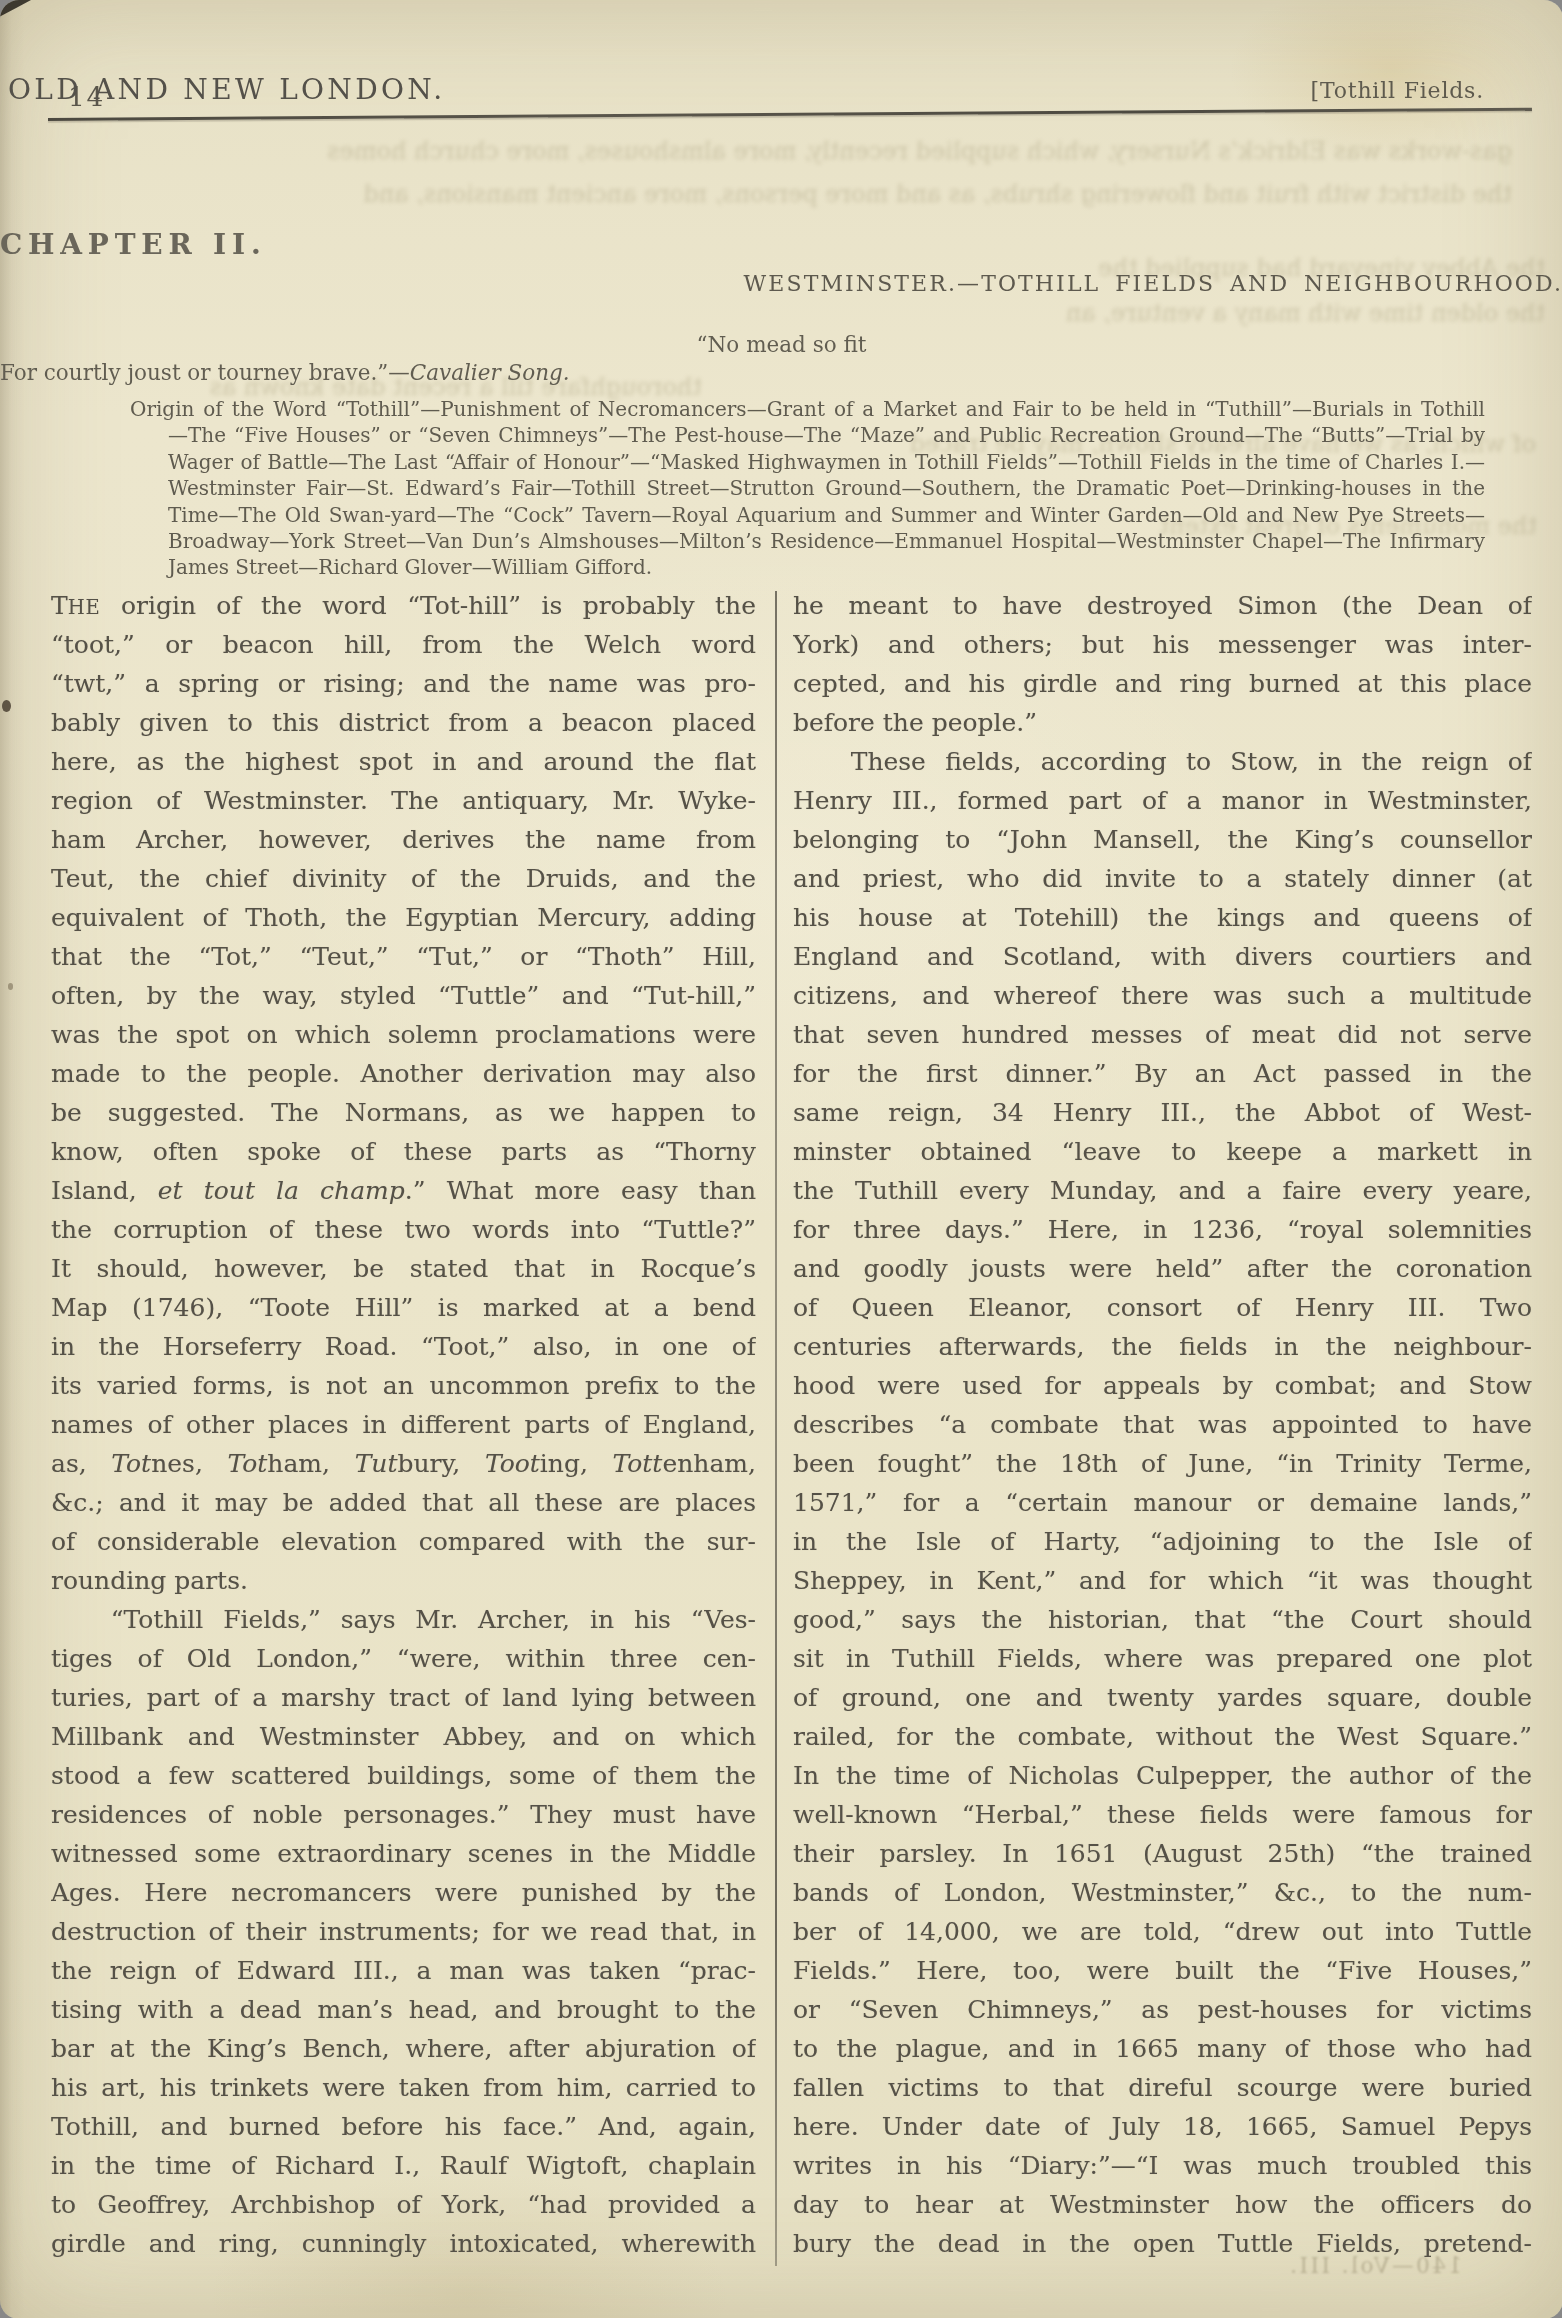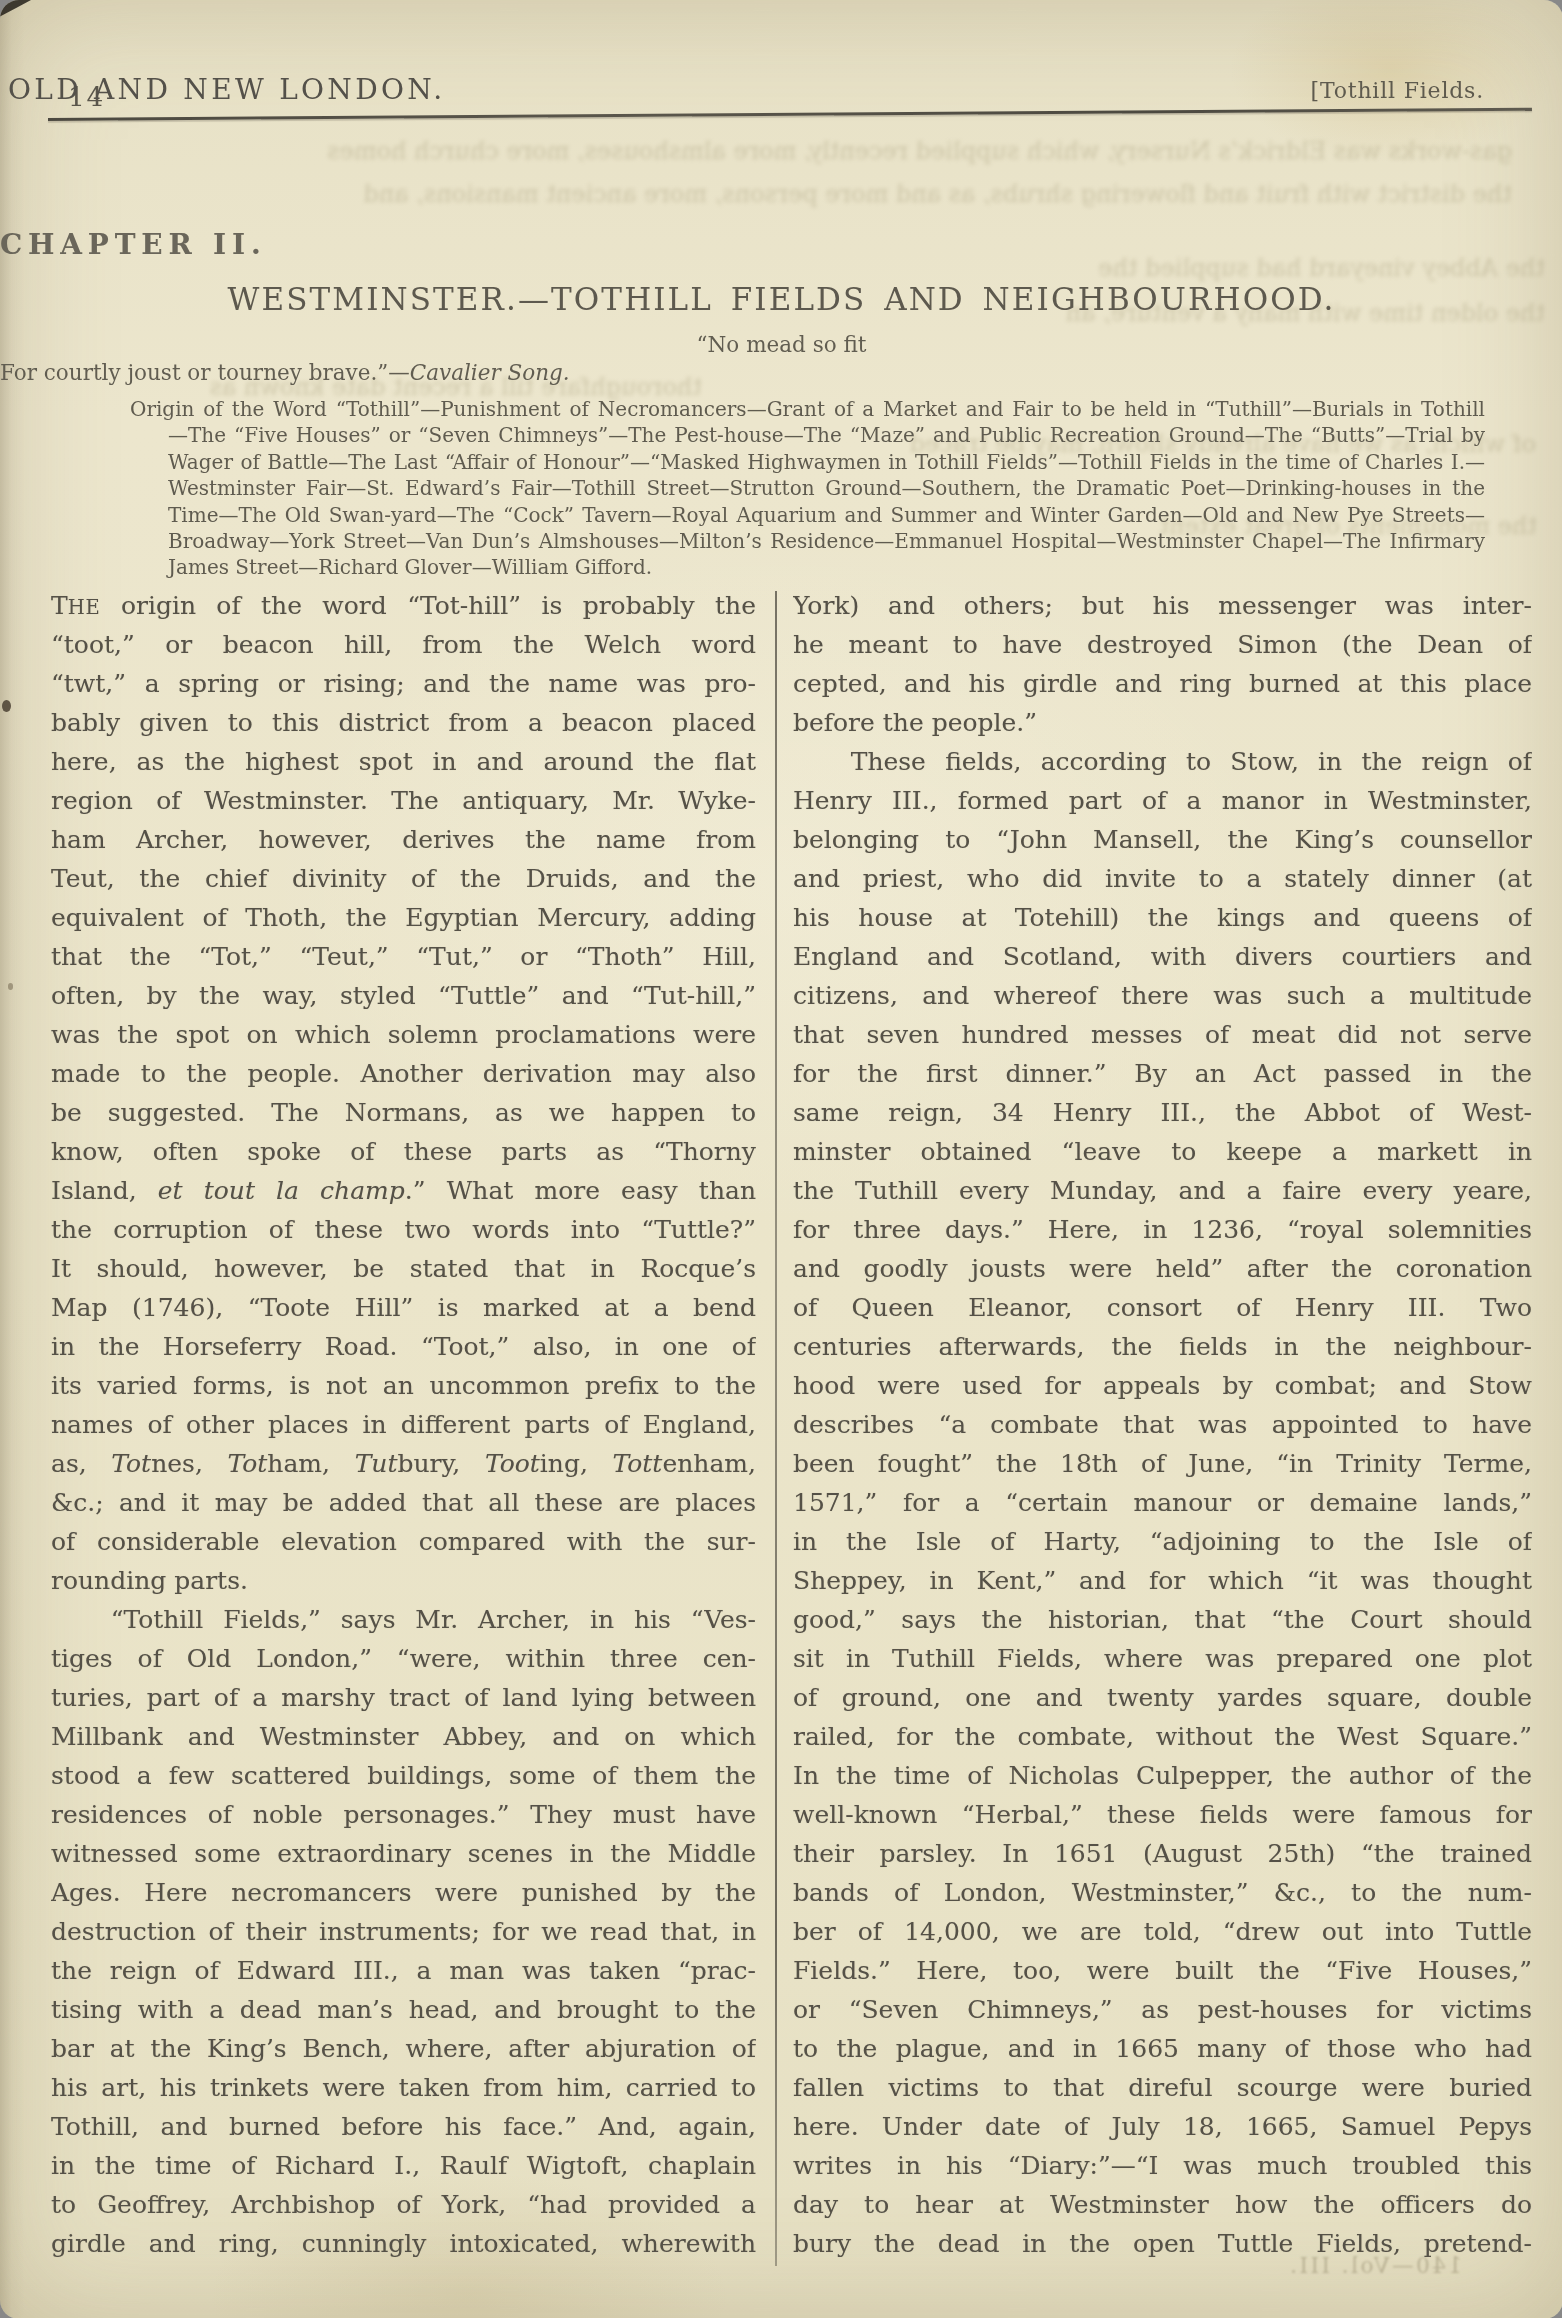--- a/index.html
+++ b/index.html
@@ -25,21 +25,21 @@
   .runhead{top:73px;left:8px;width:100%;text-align:left;font-size:28px;letter-spacing:3.3px;color:#54514a;}
   .catchword{top:78px;right:79px;font-size:22px;letter-spacing:0.8px;color:#5e5a4e;}
   .headrule{
     top:118px;left:48px;width:1484px;height:2.9px;
     background:linear-gradient(90deg,#4c4940 0%,#5a564b 40%,#4c4940 75%,#5f5b50 100%);
     transform:rotate(-0.4deg);transform-origin:left center;
     box-shadow:0 1.7px 0.8px rgba(90,85,70,.25);
   }
   
   .chapter{top:228px;left:0;width:100%;font-size:28px;letter-spacing:5.8px;color:#6a665a;font-weight:bold;}
-  .subtitle{top:281px;left:0;width:100%;text-align:center;font-size:31px;letter-spacing:2.1px;word-spacing:5.8px;color:#5d594e;}
+  .subtitle{top:271px;left:0;width:100%;text-align:right;font-size:22px;letter-spacing:2.1px;word-spacing:5.8px;color:#5d594e;}
   .epi1{top:332px;left:0;width:100%;text-align:center;font-size:21.5px;color:#615d51;}
   .epi2{top:360px;left:0;width:100%;text-align:left;font-size:21.5px;color:#615d51;}
   
   .argument{top:396px;left:86px;width:1399px;font-size:20px;color:#5f5b4f;}
   .argument .tline{line-height:26.4px;height:26.4px;padding-left:38px;margin-left:44px;}
   .argument .tline:first-child{padding-left:0;}
   
   .colL{top:586px;left:51px;width:705px;}
   .colR{top:586px;left:793px;width:739px;}
   .col{font-size:25px;color:#555147;text-shadow:0 0 0.8px rgba(85,81,71,.25);}
@@ -152,22 +152,22 @@
       <div class="tline">tising with a dead man’s head, and brought to the</div>
       <div class="tline">bar at the King’s Bench, where, after abjuration of</div>
       <div class="tline">his art, his trinkets were taken from him, carried to</div>
       <div class="tline">Tothill, and burned before his face.”  And, again,</div>
       <div class="tline">in the time of Richard I., Raulf Wigtoft, chaplain</div>
       <div class="tline">to Geoffrey, Archbishop of York, “had provided a</div>
       <div class="tline">girdle and ring, cunningly intoxicated, wherewith</div>
     </div>
   <div class="abs divider"></div>
   <div class="abs col colR">
+      <div class="tline">he meant to have destroyed Simon (the Dean of</div>
       <div class="tline">York) and others; but his messenger was inter-</div>
-      <div class="tline">he meant to have destroyed Simon (the Dean of</div>
       <div class="tline">cepted, and his girdle and ring burned at this place</div>
       <div class="tline lastline">before the people.”</div>
       <div class="tline">&nbsp;&nbsp;&nbsp;These fields, according to Stow, in the reign of</div>
       <div class="tline">Henry III., formed part of a manor in Westminster,</div>
       <div class="tline">belonging to “John Mansell, the King’s counsellor</div>
       <div class="tline">and priest, who did invite to a stately dinner (at</div>
       <div class="tline">his house at Totehill) the kings and queens of</div>
       <div class="tline">England and Scotland, with divers courtiers and</div>
       <div class="tline">citizens, and whereof there was such a multitude</div>
       <div class="tline">that seven hundred messes of meat did not serve</div>

